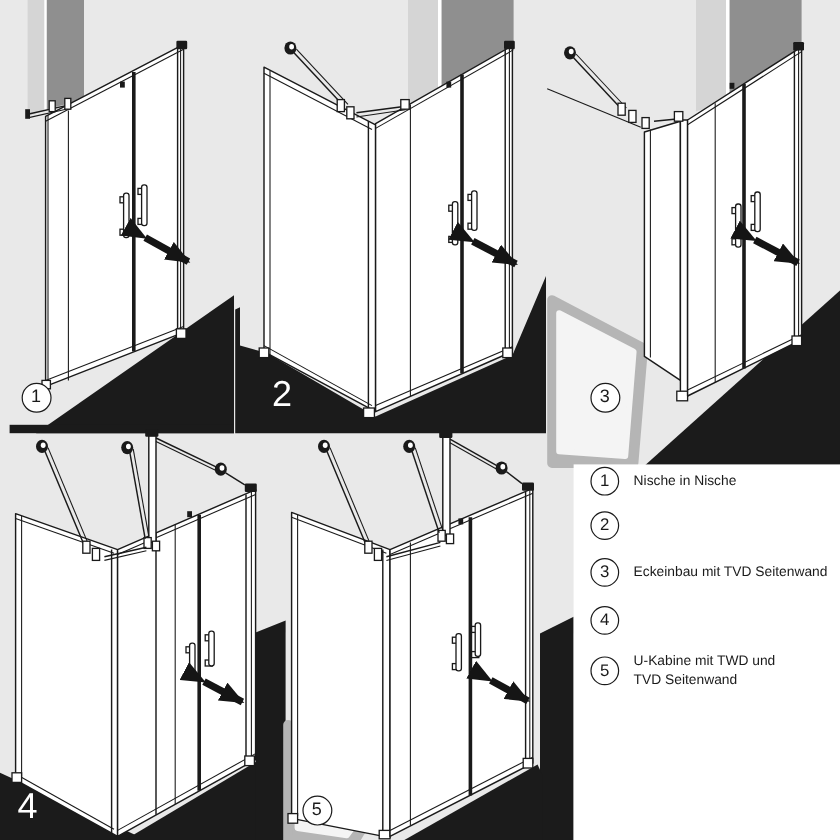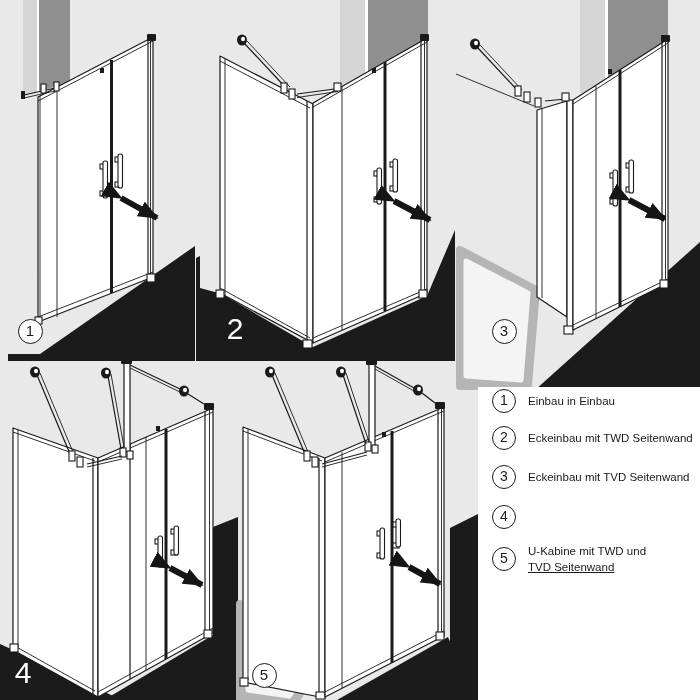--- a/index.html
+++ b/index.html
@@ -327,38 +327,35 @@
 <div class="num-circle" style="left:17.5px;top:318.5px;">1</div>
 <div class="num-plain" style="left:219px;top:312px;">2</div>
 <div class="num-circle" style="left:491.5px;top:318.5px;">3</div>
 <div class="num-plain" style="left:7px;top:656px;">4</div>
 <div class="num-circle" style="left:251.5px;top:662.5px;">5</div>
 
 <div class="legend">
   <div class="legend-row" style="top:2px;">
     <div class="legend-badge">1</div>
     <div class="legend-text">
-      <span>Einbau in Einbau</span>
+      <span>Nische in Nische</span>
     </div>
   </div>
   <div class="legend-row" style="top:39px;">
     <div class="legend-badge">2</div>
-    <div class="legend-text">
-      <span>Eckeinbau mit TWD Seitenwand</span>
-    </div>
   </div>
   <div class="legend-row" style="top:78px;">
     <div class="legend-badge">3</div>
     <div class="legend-text">
       <span>Eckeinbau mit TVD Seitenwand</span>
     </div>
   </div>
   <div class="legend-row" style="top:118px;">
     <div class="legend-badge">4</div>
   </div>
   <div class="legend-row" style="top:156px;">
     <div class="legend-badge">5</div>
     <div class="legend-text">
       <span style="display:block;">U-Kabine mit TWD und</span>
-      <span style="display:block;text-decoration:underline;">TVD Seitenwand</span>
+      <span style="display:block;">TVD Seitenwand</span>
     </div>
   </div>
 </div>
 
 </body></html>

